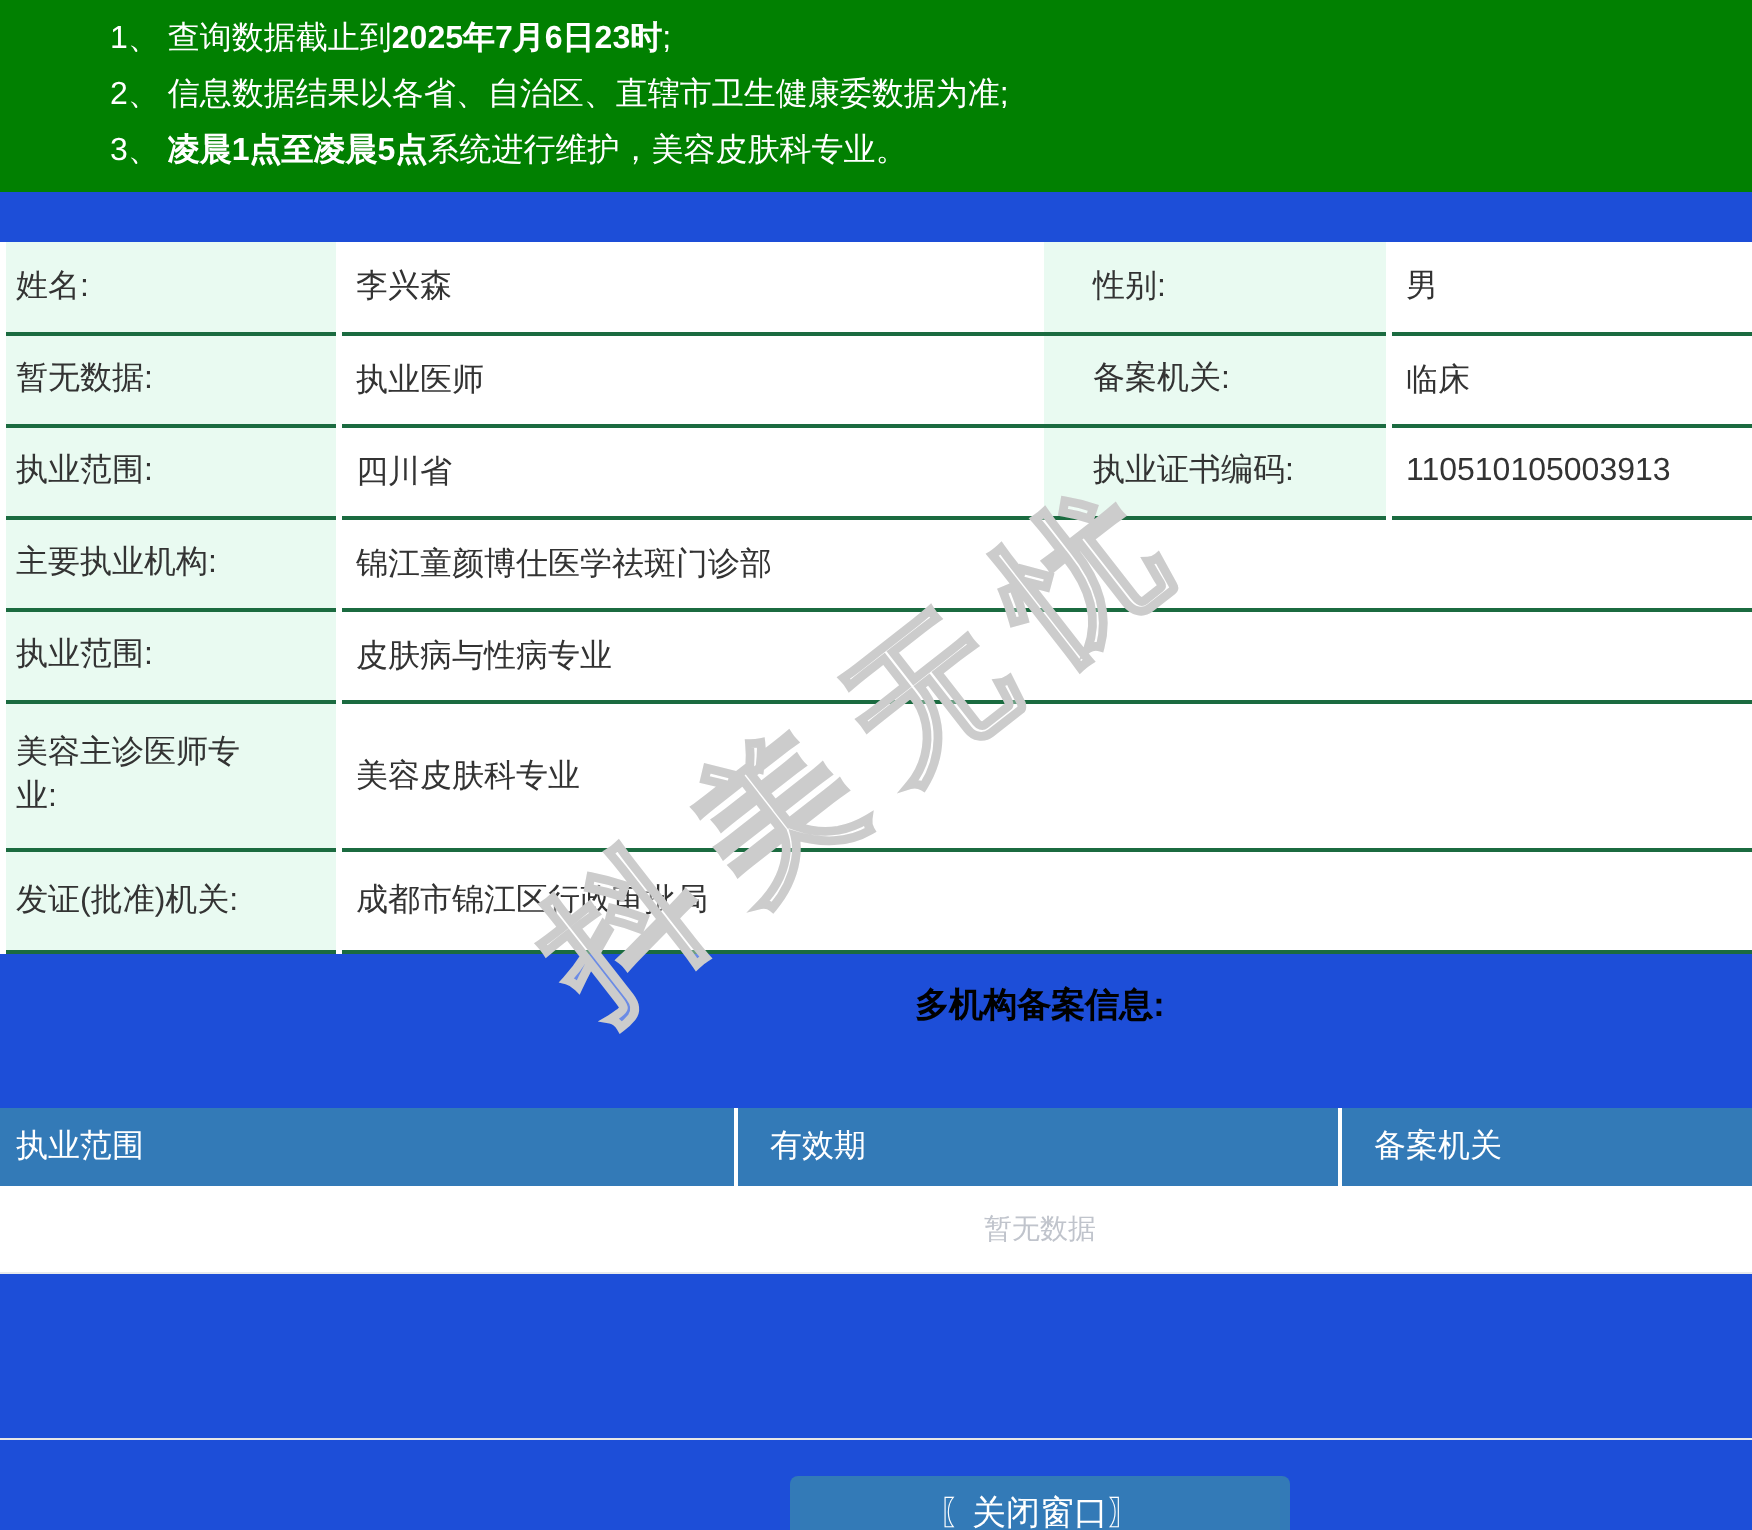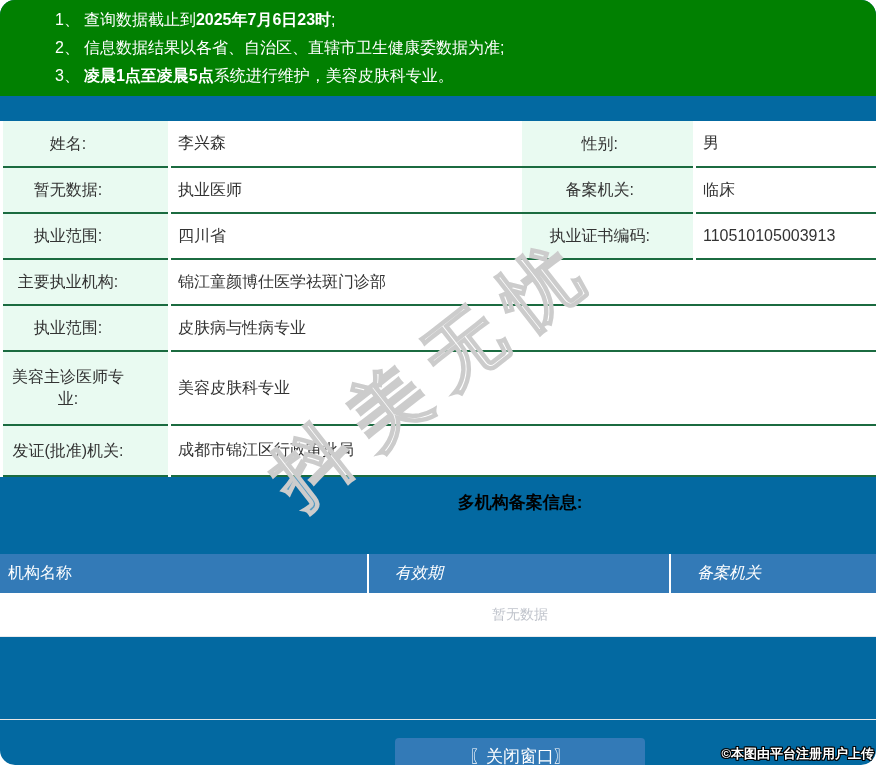--- a/index.html
+++ b/index.html
@@ -1,49 +1,49 @@
 <!DOCTYPE html>
 <html><head>
 <meta charset="utf-8">
 <style>
   html,body{margin:0;padding:0;background:#fff;}
   .page{
-    position:relative;width:876px;height:765px;overflow:hidden;background:#0369a1;
-    font-family:"Liberation Sans","DejaVu Sans",sans-serif;color:#333;border-radius:15px;
+    position:relative;width:876px;height:765px;overflow:hidden;background:#1d4ed8;
+    font-family:"Liberation Sans","DejaVu Sans",sans-serif;color:#333;
   }
   
   .banner{width:1040px;background:#018001;padding:6px 0 6px 0;}
   .banner-line{line-height:28px;font-size:16px;color:#ffffff;padding-left:55px;white-space:nowrap;}
   .banner-line .num{margin-right:4px;}
   .banner-line b{font-weight:bold;}
   
   table.info{
     border-collapse:collapse;table-layout:fixed;width:1040px;margin-top:25px;
     font-size:16px;color:#333;
   }
   table.info tr{border-bottom:2px solid #1b6b40;}
   table.info td{vertical-align:middle;}
   td.lbl{
     background:#e9faf1;border-left:3px solid #ffffff;border-right:3px solid #ffffff;
-    padding:0 40px 0 5px;line-height:22px;text-align:center;
+    padding:0 40px 0 5px;line-height:22px;
   }
   td.lbl2{border-left:none;padding-left:25px;}
   td.val{padding-left:7px;background:#ffffff;}
   tr.r-std{height:46px;}
   tr.r-tall{height:74px;}
   tr.r-last{height:51px;}
   
   .sec-heading{width:1040px;margin-top:14px;text-align:center;font-size:17px;font-weight:bold;color:#000;}
   
   table.records{border-collapse:collapse;table-layout:fixed;width:1040px;margin-top:40px;}
   table.records th{
     background:#337ab7;color:#ffffff;font-weight:normal;text-align:left;
     font-size:16px;height:39px;padding:0 0 0 8px;border-right:2px solid #ffffff;
   }
-  table.records th.c2,table.records th.c3{padding-left:26px;font-style:italic;}
+  table.records th.c2,table.records th.c3{padding-left:16px;}
   table.records th.c3{border-right:none;}
   tr.rec-empty td{
     height:41px;text-align:center;color:#c0c4cc;font-size:14px;
     border-bottom:1px solid #e8eaed;background:#fff;
   }
   
   .watermark{
     position:absolute;left:435px;top:372px;
     transform:translate(-50%,-50%) rotate(-38deg);
     font-size:76px;font-weight:bold;letter-spacing:20px;white-space:nowrap;
@@ -129,31 +129,30 @@
   <div class="sec-heading">多机构备案信息:</div>
 
   <table class="records">
     <colgroup>
         <col style="width:368px">
         <col style="width:302px">
         <col style="width:370px">
       </colgroup>
     <tbody>
       <tr>
-        <th class="c1">机构名称</th>
+        <th class="c1">执业范围</th>
         <th class="c2">有效期</th>
         <th class="c3">备案机关</th>
       </tr>
       <tr class="rec-empty">
         <td colspan="3">暂无数据</td>
       </tr>
     </tbody>
   </table>
 
   <div class="watermark">抖美无忧</div>
 
   <div class="divider"></div>
 
   <button class="close-btn">〖关闭窗口〗</button>
 
-  <div class="copyright">©本图由平台注册用户上传</div>
 
 </div>
 
 </body></html>

